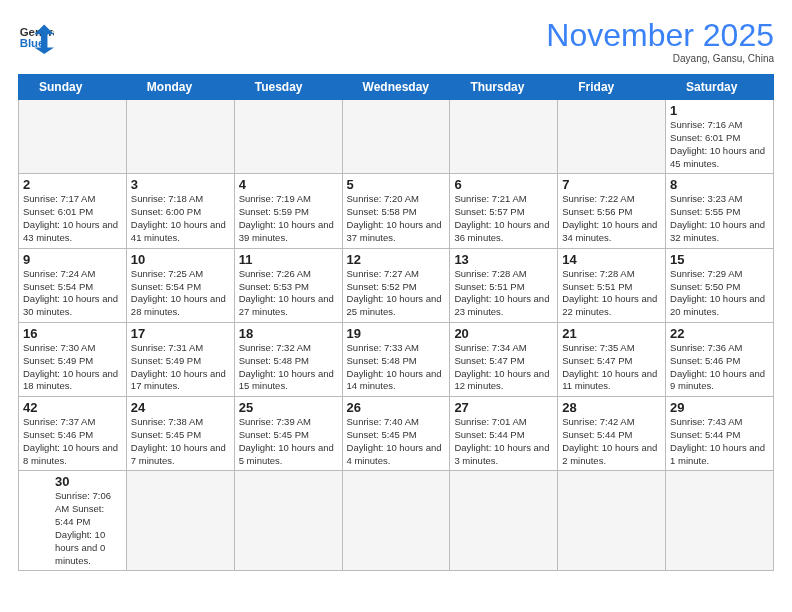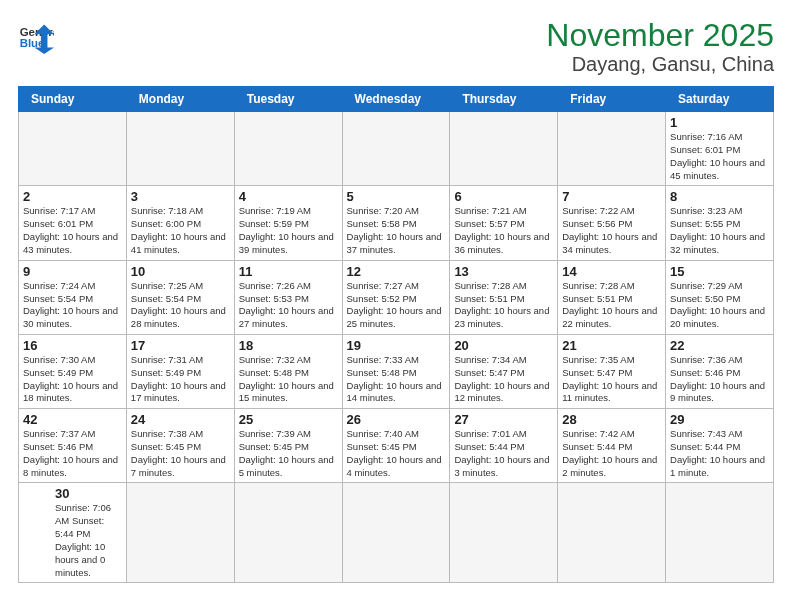--- a/index.html
+++ b/index.html
@@ -30,38 +30,38 @@
     .logo-icon {
       width: 36px;
       height: 36px;
     }
     .title-block {
       text-align: right;
     }
     .month-title {
       font-size: 32px;
       font-weight: normal;
-      color: #15803d;
+      color: #3b82f6;
       line-height: 1.1;
     }
     .subtitle {
-      font-size: 20px;
+      font-size: 10px;
       color: #444;
     }
     .calendar {
       width: 100%;
       border-collapse: collapse;
       border: 1px solid #bbb;
     }
     .calendar th {
       background: #1a6fc4;
       color: #fff;
       font-size: 12px;
       font-weight: bold;
-      padding: 5px 12px;
+      padding: 5px 20px;
       border: 1px solid #1a6fc4;
       text-align: left;
     }
     .calendar td {
       border: 1px solid #bbb;
       vertical-align: top;
       padding: 3px 4px;
       width: calc(100% / 7);
       background: #fff;
       height: 74px;

